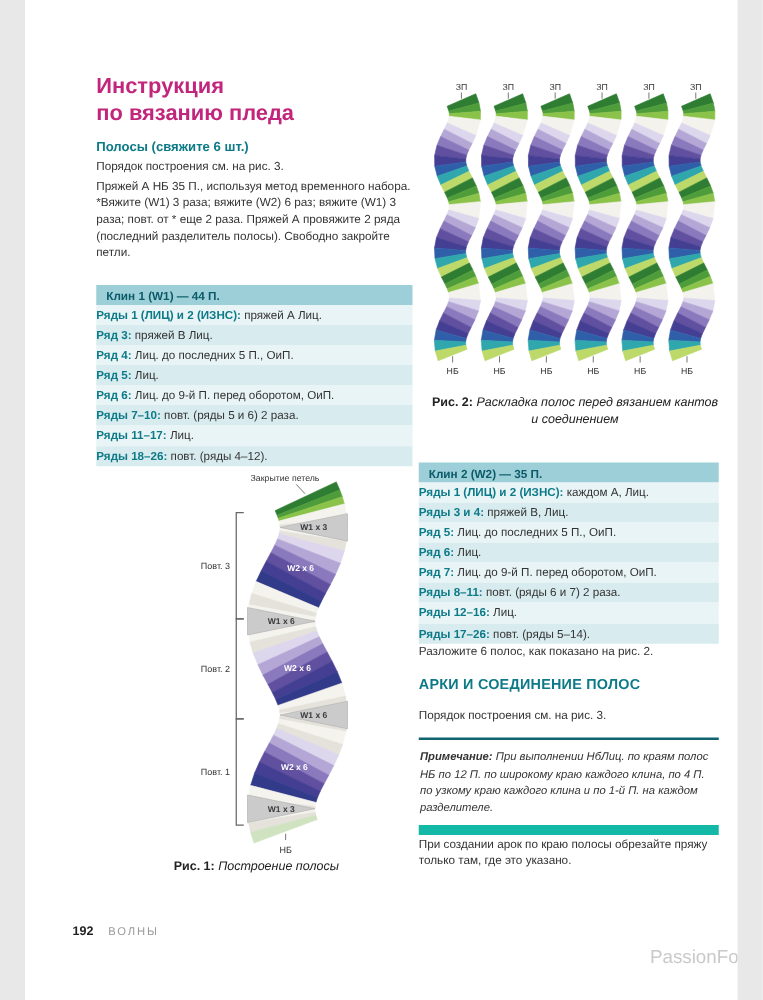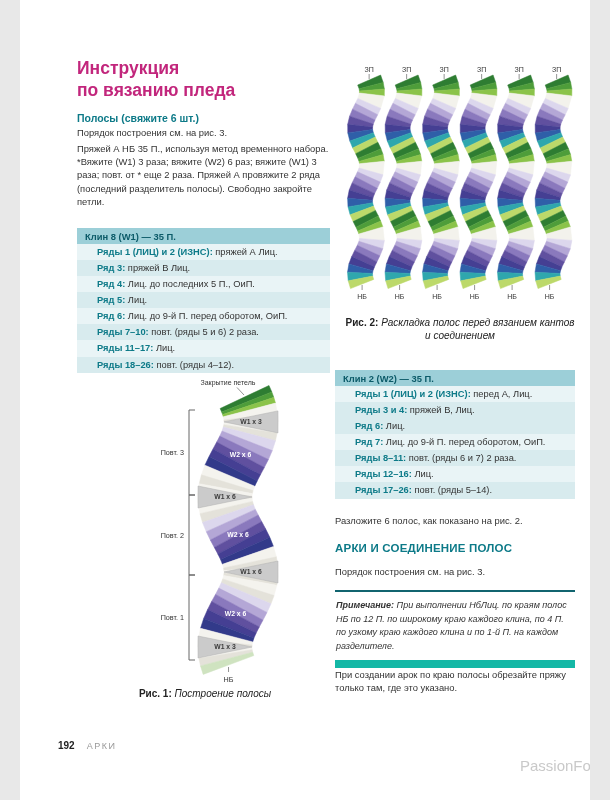--- a/index.html
+++ b/index.html
@@ -7,21 +7,21 @@
         font-family:"Liberation Sans",sans-serif;overflow:hidden;}
   .abs{position:absolute;}
   .title{left:57px;top:58px;font-size:17.5px;font-weight:bold;color:#c2267c;line-height:1.25;}
   .subhead{left:57px;top:112px;font-size:10.5px;font-weight:bold;color:#0d7a88;}
   .intro{left:57px;top:126px;width:256px;font-size:9.4px;color:#333;line-height:1.4;}
   .intro p{margin:0 0 3px 0;}
   .ktable{position:absolute;font-size:9.3px;color:#333;}
   .t1{left:57px;top:228px;width:253px;}
   .t2{left:315px;top:370px;width:240px;}
   .thead{background:#9ccfd8;color:#0b5a68;font-weight:bold;padding:3px 8px 2px 8px;font-size:9.4px;}
-  .trow{background:#e9f4f6;padding:2px 20px;line-height:1.3;}
+  .trow{background:#e9f4f6;padding:2px 0;line-height:1.3;}
   .trow.alt{background:#d8ebee;}
   .trow b{color:#0d7a88;}
   .fig2{position:absolute;left:325px;top:62px;width:230px;height:252px;}
   .fig1{position:absolute;left:60px;top:373px;width:250px;height:312px;}
   .caption{position:absolute;text-align:center;font-size:10px;color:#222;line-height:1.3;}
   .cap2{left:325px;top:316px;width:230px;}
   .cap1{left:60px;top:687px;width:250px;}
   .rp{position:absolute;left:315px;width:240px;font-size:9.4px;color:#333;margin:0;line-height:1.4;}
   .p-right1{top:514px;}
   .h2{position:absolute;left:315px;top:542px;font-size:11.5px;font-weight:bold;color:#0d7a88;letter-spacing:.2px;}
@@ -45,21 +45,21 @@
   </div>
 
   <div class="abs subhead">Полосы (свяжите 6 шт.)</div>
 
   <div class="abs intro">
     <p>Порядок построения см. на рис. 3.</p>
     <p>Пряжей А НБ 35 П., используя метод временного набора. *Вяжите (W1) 3 раза; вяжите (W2) 6 раз; вяжите (W1) 3 раза; повт. от * еще 2 раза. Пряжей А провяжите 2 ряда (последний разделитель полосы). Свободно закройте петли.</p>
   </div>
 
   <div class="ktable t1">
-      <div class="thead">Клин 8 (W1) — 35 П.</div>
+      <div class="thead">Клин 1 (W1) — 44 П.</div>
       <div class="trow"><b>Ряды 1 (ЛИЦ) и 2 (ИЗНС): </b><span>пряжей А Лиц.</span></div>
       <div class="trow alt"><b>Ряд 3: </b><span>пряжей В Лиц.</span></div>
       <div class="trow"><b>Ряд 4: </b><span>Лиц. до последних 5 П., ОиП.</span></div>
       <div class="trow alt"><b>Ряд 5: </b><span>Лиц.</span></div>
       <div class="trow"><b>Ряд 6: </b><span>Лиц. до 9-й П. перед оборотом, ОиП.</span></div>
       <div class="trow alt"><b>Ряды 7–10: </b><span>повт. (ряды 5 и 6) 2 раза.</span></div>
       <div class="trow"><b>Ряды 11–17: </b><span>Лиц.</span></div>
       <div class="trow alt"><b>Ряды 18–26: </b><span>повт. (ряды 4–12).</span></div>
     </div>
 
@@ -316,22 +316,23 @@
       <line x1="211.63612337358396" y1="12" x2="211.63612337358396" y2="17" stroke="#777" stroke-width="0.8"></line>
       <line x1="204.6043214068573" y1="223" x2="204.6043214068573" y2="228" stroke="#777" stroke-width="0.8"></line>
       <text x="204.6043214068573" y="237" font-size="7" text-anchor="middle" fill="#333" font-family="&quot;Liberation Sans&quot;, sans-serif">НБ</text>
     </svg>
   <div class="caption cap2">
     <b>Рис. 2:</b><i> Раскладка полос перед вязанием кантов и соединением</i>
   </div>
 
   <div class="ktable t2">
       <div class="thead">Клин 2 (W2) — 35 П.</div>
-      <div class="trow"><b>Ряды 1 (ЛИЦ) и 2 (ИЗНС): </b><span>перед А, Лиц.</span></div>
+      <div class="trow"><b>Ряды 1 (ЛИЦ) и 2 (ИЗНС): </b><span>каждом А, Лиц.</span></div>
       <div class="trow alt"><b>Ряды 3 и 4: </b><span>пряжей В, Лиц.</span></div>
+      <div class="trow"><b>Ряд 5: </b><span>Лиц. до последних 5 П., ОиП.</span></div>
       <div class="trow alt"><b>Ряд 6: </b><span>Лиц.</span></div>
       <div class="trow"><b>Ряд 7: </b><span>Лиц. до 9-й П. перед оборотом, ОиП.</span></div>
       <div class="trow alt"><b>Ряды 8–11: </b><span>повт. (ряды 6 и 7) 2 раза.</span></div>
       <div class="trow"><b>Ряды 12–16: </b><span>Лиц.</span></div>
       <div class="trow alt"><b>Ряды 17–26: </b><span>повт. (ряды 5–14).</span></div>
     </div>
 
   <p class="rp p-right1">Разложите 6 полос, как показано на рис. 2.</p>
 
   <div class="h2">АРКИ И СОЕДИНЕНИЕ ПОЛОС</div>
@@ -409,18 +410,18 @@
       <text x="148" y="12" font-size="7" text-anchor="middle" fill="#333" font-family="&quot;Liberation Sans&quot;, sans-serif">Закрытие петель</text>
       <line x1="157" y1="14.5" x2="164" y2="22" stroke="#777" stroke-width="0.8"></line>
       <line x1="148.51640214663504" y1="294" x2="148.51640214663504" y2="299" stroke="#777" stroke-width="0.8"></line>
       <text x="148.51640214663504" y="309" font-size="7.2" text-anchor="middle" fill="#333" font-family="&quot;Liberation Sans&quot;, sans-serif">НБ</text>
     </svg>
   <div class="caption cap1">
     <b>Рис. 1:</b><i> Построение полосы</i>
   </div>
 
   <div class="footer">
-    <b>192</b><span class="flabel">АРКИ</span>
+    <b>192</b><span class="flabel">ВОЛНЫ</span>
   </div>
 
   <div class="watermark">PassionForum.ru</div>
 
 </div>
 
 </body></html>

